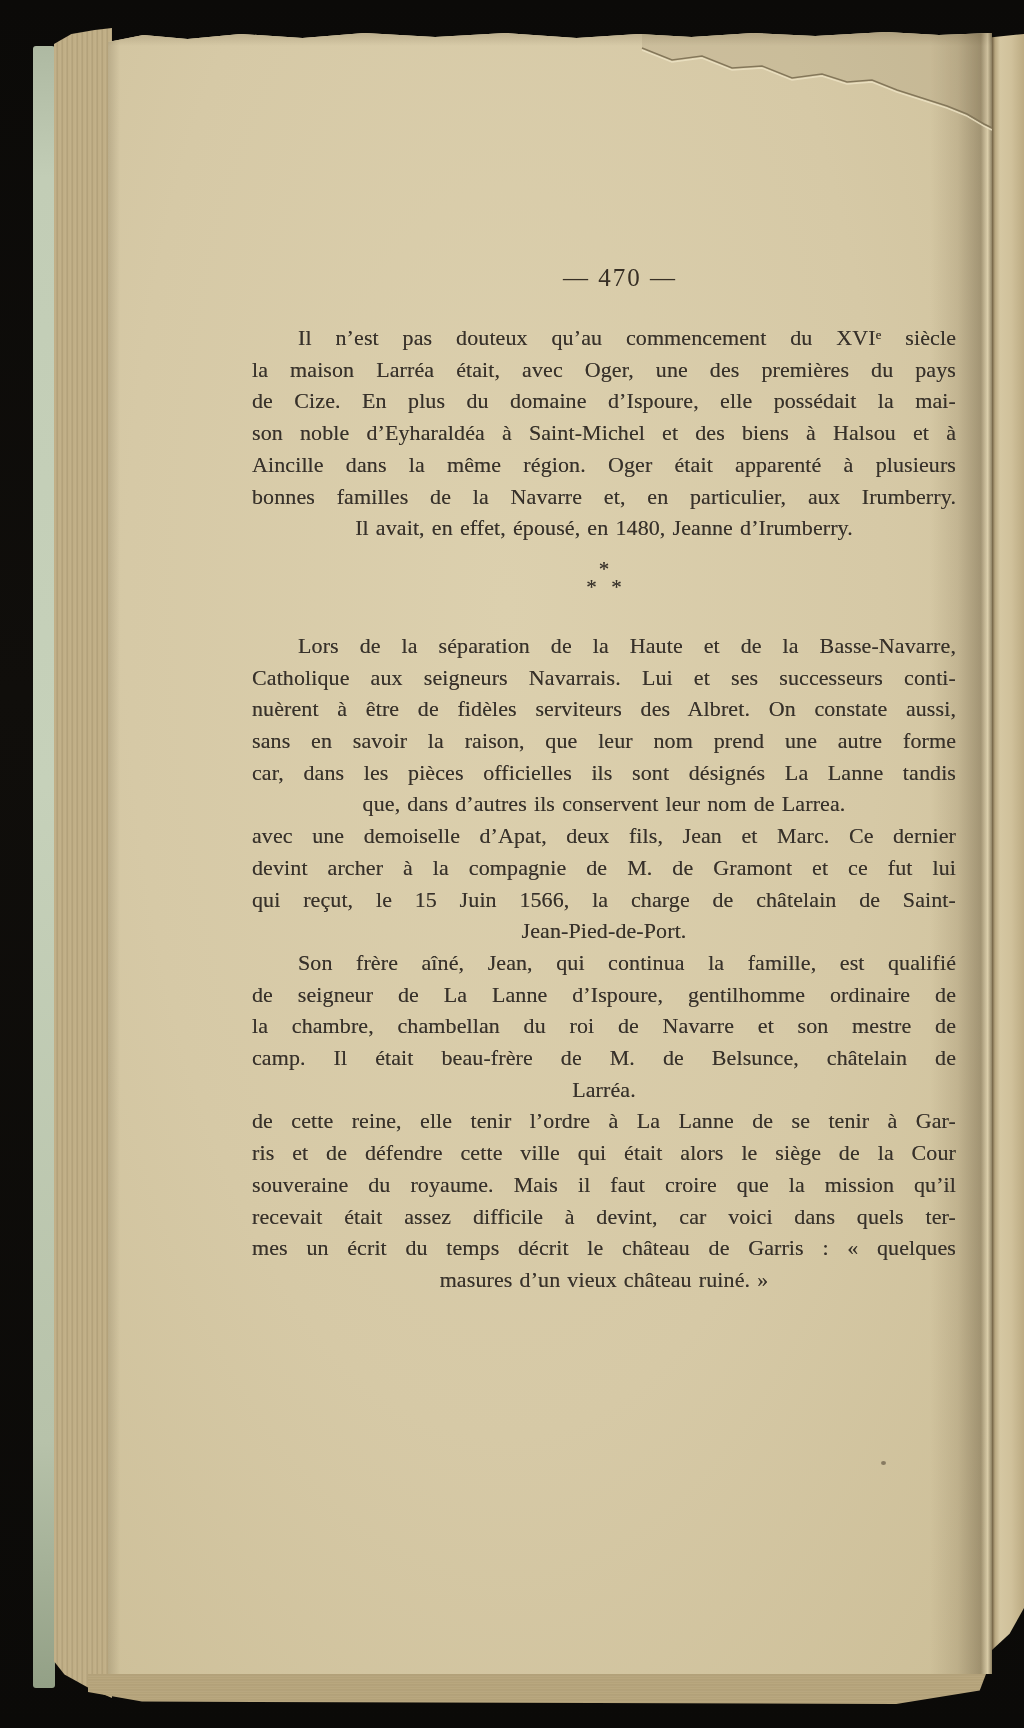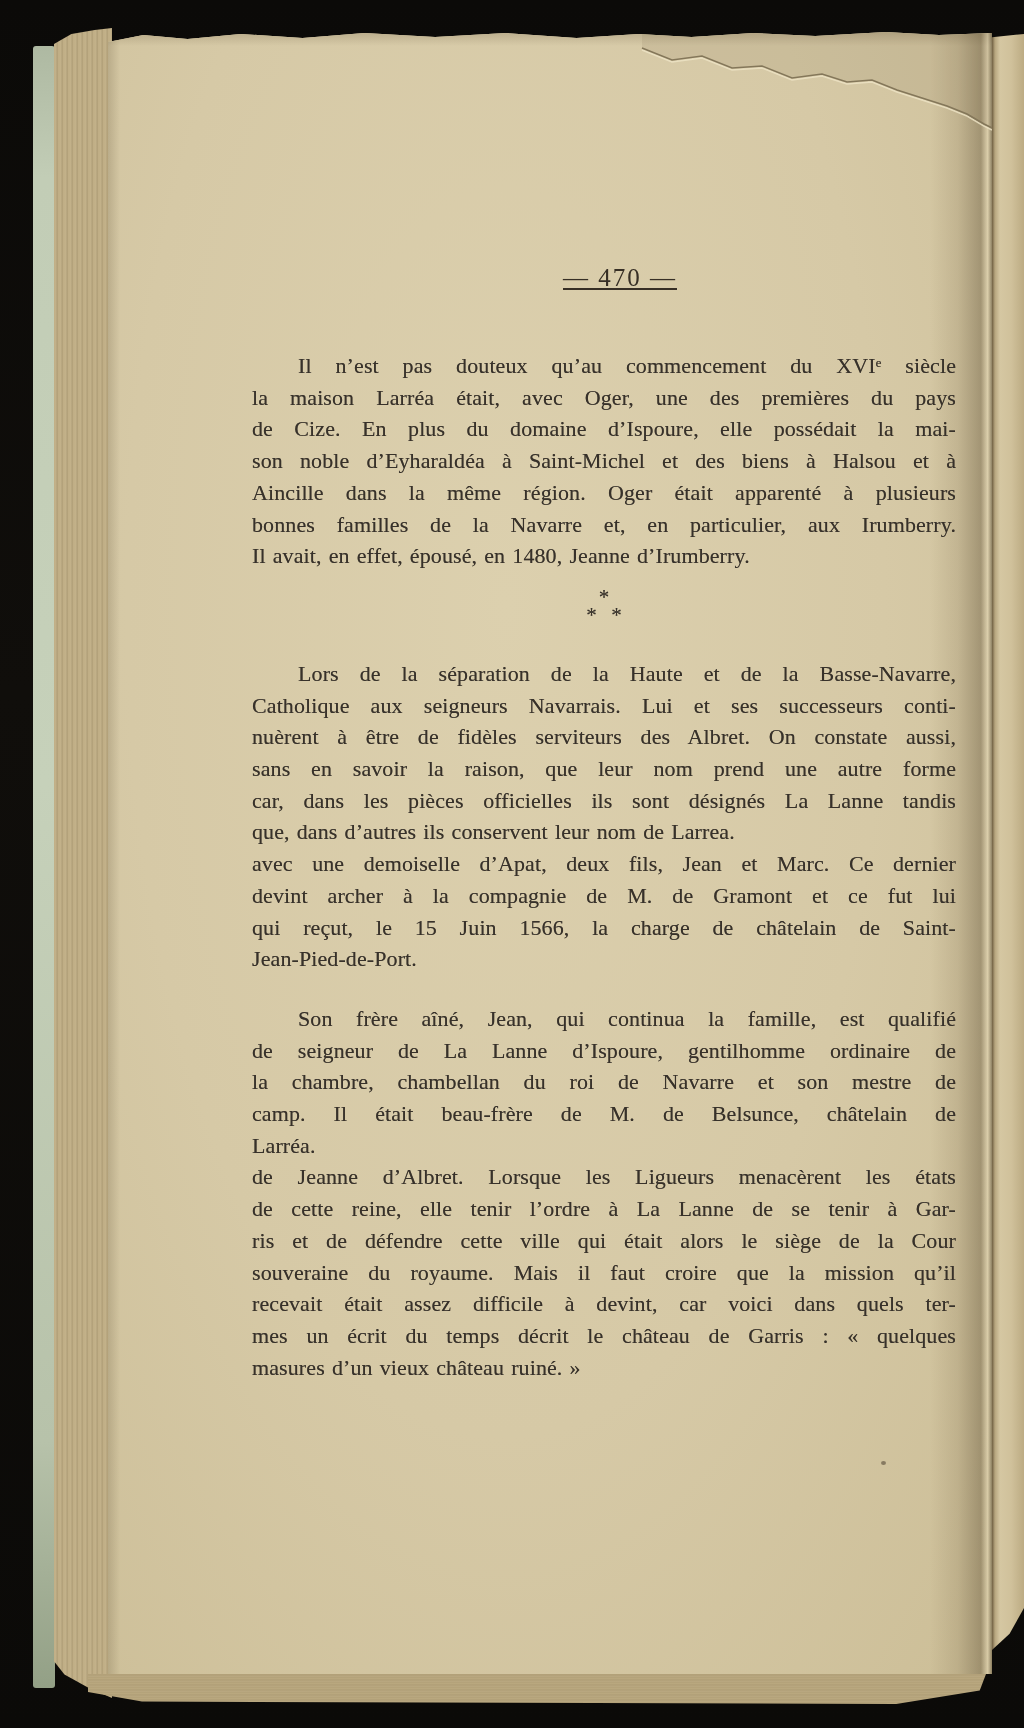--- a/index.html
+++ b/index.html
@@ -57,32 +57,32 @@
     background:#6e624c;opacity:.75;}
   
   .next-page{
     position:absolute;left:992px;top:34px;width:32px;height:1616px;
     background:linear-gradient(90deg,#6f5f42 0px,#b7a67f 3px,#d5c7a2 8px,#d0c19b 60%,#bcab83 100%);
     clip-path:polygon(0 0.2%,100% 0,100% 97.4%,55% 99%,0 100%);
   }
   
   .pagenum{
     position:absolute;left:268px;top:264px;width:704px;text-align:center;
-    font-size:25px;color:#372f25;letter-spacing:2px;text-decoration:underline;
+    font-size:25px;color:#372f25;letter-spacing:2px;
   }
   .textcol{
     position:absolute;left:252px;top:322px;width:704px;
     font-size:22px;line-height:31.7px;color:#37312a;
     text-shadow:0 0 .4px rgba(55,49,42,.55);
     word-spacing:1.5px;letter-spacing:.1px;
   }
   .para{margin:0;}
-  .ln{text-align:left;}
+  .ln{text-align:center;}
   .ln.just{text-align:justify;text-align-last:justify;}
-  .ln.ind{text-indent:46px;margin-top:28px;}
+  .ln.ind{text-indent:46px;}
   .sep{margin:16px 0 34px;text-align:center;font-size:21px;line-height:18px;color:#37312a;}
   .sep .s2{word-spacing:9px;}
 </style>
 </head>
 <body>
 
 <div class="scene">
 
   <div class="green-edge"></div>
   <div class="stack-left"></div>
@@ -140,21 +140,20 @@
 
     <div class="para">
       <div class="ln ind just">Son frère aîné, Jean, qui continua la famille, est qualifié</div>
       <div class="ln just">de seigneur de La Lanne d’Ispoure, gentilhomme ordinaire de</div>
       <div class="ln just">la chambre, chambellan du roi  de Navarre et son mestre de</div>
       <div class="ln just">camp. Il était beau-frère de  M. de Belsunce,  châtelain de</div>
       <div class="ln">Larréa.</div>
     </div>
 
     <div class="para">
-      <div class="ln just">de Jeanne d’Albret. Lorsque les Ligueurs menacèrent les états</div>
       <div class="ln just">de cette reine, elle tenir l’ordre à La Lanne de se tenir à Gar-</div>
       <div class="ln just">ris et de défendre cette ville qui était alors le siège de la Cour</div>
       <div class="ln just">souveraine du royaume. Mais il faut croire que la mission qu’il</div>
       <div class="ln just">recevait était assez difficile à devint, car voici dans quels ter-</div>
       <div class="ln just">mes un écrit du temps décrit le château de Garris : « quelques</div>
       <div class="ln">masures d’un vieux château ruiné. »</div>
     </div>
 
   </div>
 </div>

